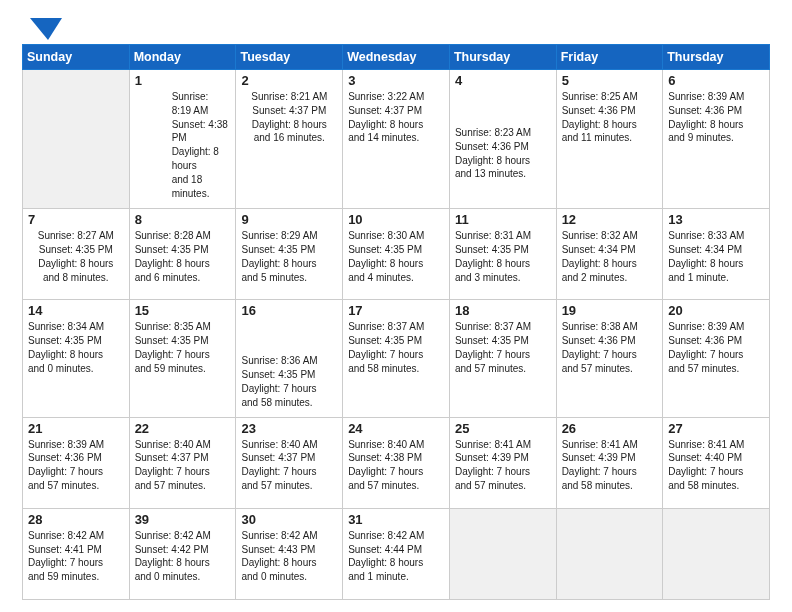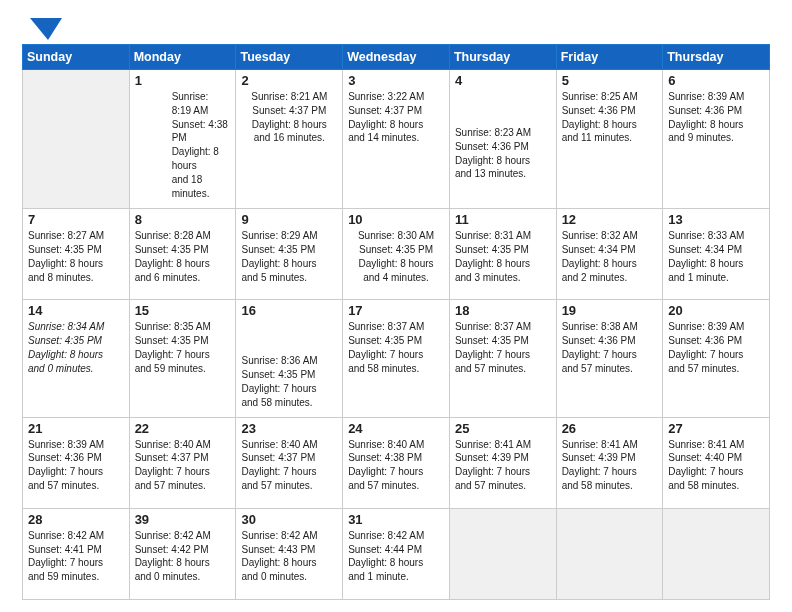--- a/index.html
+++ b/index.html
@@ -157,42 +157,42 @@
             <span class="day-num">6</span>
             <div class="day-detail" style="white-space: pre-line;">Sunrise: 8:39 AM
 Sunset: 4:36 PM
 Daylight: 8 hours
 and 9 minutes.</div>
           </td>
         </tr>
         <tr class="week-row">
           <td>
             <span class="day-num">7</span>
-            <div class="day-detail" style="white-space: pre-line;">Sunrise: 8:27 AM
+            <div class="day-detail" style="white-space: pre-line; text-align: center;">Sunrise: 8:27 AM
 Sunset: 4:35 PM
 Daylight: 8 hours
 and 8 minutes.</div>
           </td>
           <td>
             <span class="day-num">8</span>
             <div class="day-detail" style="white-space: pre-line;">Sunrise: 8:28 AM
 Sunset: 4:35 PM
 Daylight: 8 hours
 and 6 minutes.</div>
           </td>
           <td>
             <span class="day-num">9</span>
             <div class="day-detail" style="white-space: pre-line;">Sunrise: 8:29 AM
 Sunset: 4:35 PM
 Daylight: 8 hours
 and 5 minutes.</div>
           </td>
           <td>
             <span class="day-num">10</span>
-            <div class="day-detail" style="white-space: pre-line; text-align: center;">Sunrise: 8:30 AM
+            <div class="day-detail" style="white-space: pre-line;">Sunrise: 8:30 AM
 Sunset: 4:35 PM
 Daylight: 8 hours
 and 4 minutes.</div>
           </td>
           <td>
             <span class="day-num">11</span>
             <div class="day-detail" style="white-space: pre-line;">Sunrise: 8:31 AM
 Sunset: 4:35 PM
 Daylight: 8 hours
 and 3 minutes.</div>
@@ -208,21 +208,21 @@
             <span class="day-num">13</span>
             <div class="day-detail" style="white-space: pre-line;">Sunrise: 8:33 AM
 Sunset: 4:34 PM
 Daylight: 8 hours
 and 1 minute.</div>
           </td>
         </tr>
         <tr class="week-row">
           <td>
             <span class="day-num">14</span>
-            <div class="day-detail" style="white-space: pre-line; font-style: italic;">Sunrise: 8:34 AM
+            <div class="day-detail" style="white-space: pre-line;">Sunrise: 8:34 AM
 Sunset: 4:35 PM
 Daylight: 8 hours
 and 0 minutes.</div>
           </td>
           <td>
             <span class="day-num">15</span>
             <div class="day-detail" style="white-space: pre-line;">Sunrise: 8:35 AM
 Sunset: 4:35 PM
 Daylight: 7 hours
 and 59 minutes.</div>

